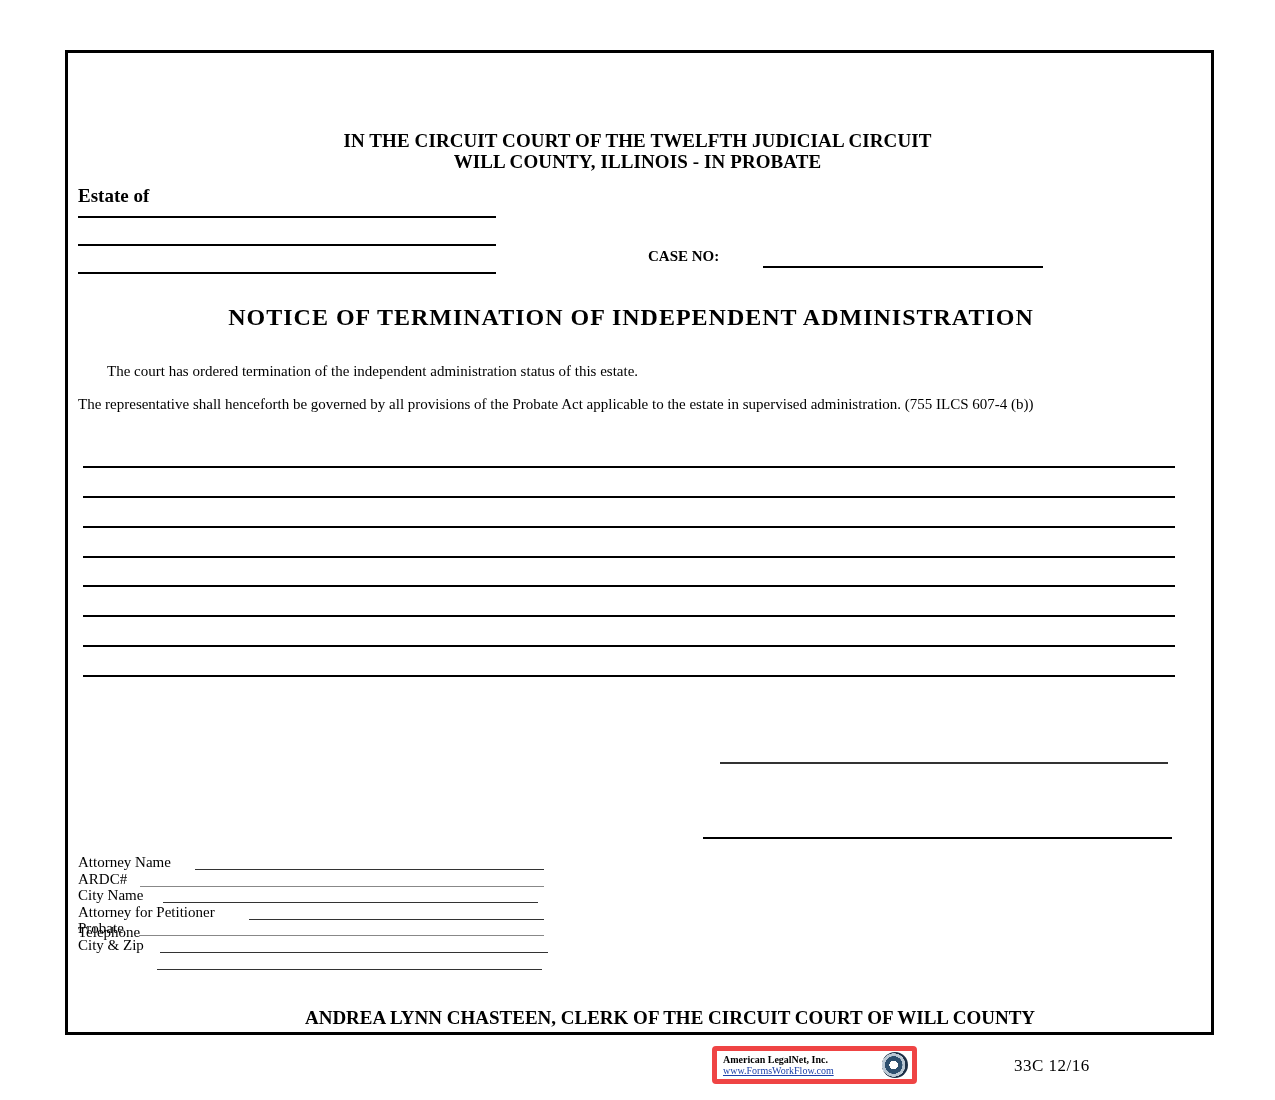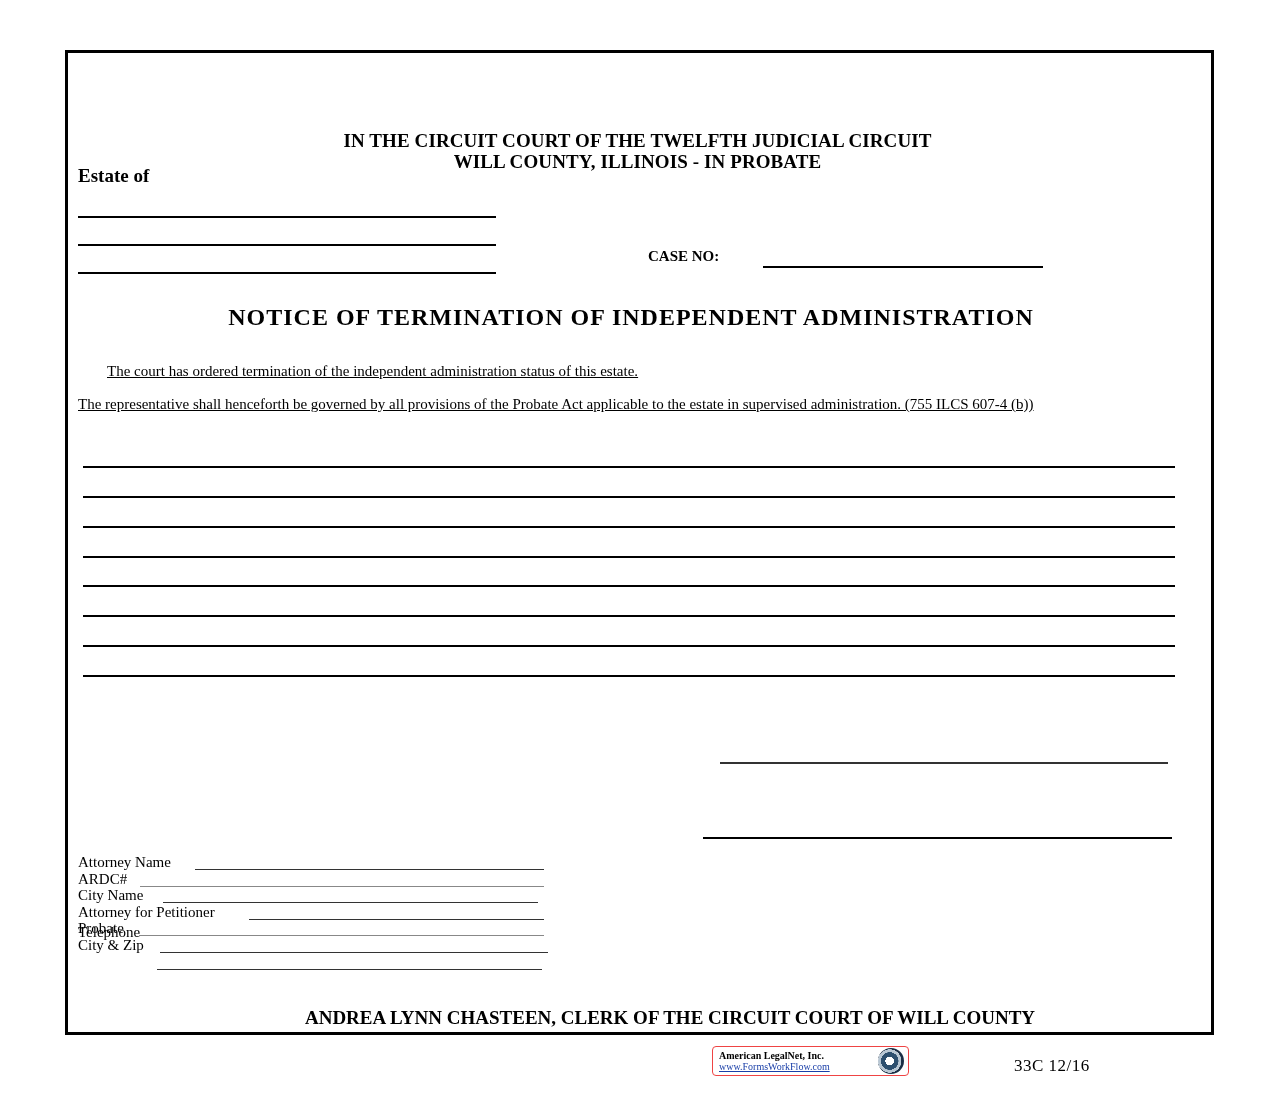--- a/index.html
+++ b/index.html
@@ -3,33 +3,33 @@
   <meta charset="utf-8">
   <style>
     html, body { margin: 0; padding: 0; background: #ffffff; }
     body { width: 1275px; height: 1100px; position: relative; overflow: hidden;
            font-family: "Liberation Serif", "DejaVu Serif", serif; color: #000; }
     .frame { position: absolute; left: 65px; top: 50px; width: 1143px; height: 979px;
              border: 3px solid #000; box-sizing: content-box; }
     .abs { position: absolute; }
     .hdr { left: 0; width: 1275px; text-align: center; font-weight: bold; font-size: 19px;
            letter-spacing: 0.1px; }
-    .estate-label { left: 78px; top: 165px; font-weight: bold; font-size: 19px; }
+    .estate-label { left: 78px; top: 185px; font-weight: bold; font-size: 19px; }
     .line { position: absolute; background: #000; }
     .case { left: 648px; top: 248px; font-weight: bold; font-size: 15px; }
     .title { left: 0; width: 1262px; text-align: center; top: 304px; font-weight: bold;
              font-size: 24px; letter-spacing: 1px; }
-    .body-text { font-size: 15px; text-decoration: underline; }
+    .body-text { font-size: 15px; }
     .p1 { left: 107px; top: 363px; }
     .p2 { left: 78px; top: 396px; width: 1070px; line-height: 17px; }
     .atty { left: 78px; font-size: 15px; line-height: 17px; white-space: nowrap; }
     .atty-line { position: absolute; height: 1px; background: #333; }
     .footer { left: 0; width: 1340px; text-align: center; top: 1007px; font-weight: bold;
               font-size: 19px; }
-    .logo { left: 712px; top: 1046px; width: 195px; height: 28px; border: 1px solid #ef4444;
+    .logo { left: 712px; top: 1046px; width: 195px; height: 28px; border: 5px solid #ef4444;
             border-radius: 4px; background: #fff; }
     .logo-name { position: absolute; left: 6px; top: 3px; font-size: 10px; font-weight: bold;
                  font-family: "Liberation Serif", serif; }
     .logo-url { position: absolute; left: 6px; top: 14px; font-size: 10px; color: #1a3fa8;
                 text-decoration: underline; font-family: "Liberation Serif", serif; }
     .logo-globe { position: absolute; right: 4px; top: 1px; width: 26px; height: 26px;
                   border-radius: 50%;
                   background: radial-gradient(circle at 45% 50%, #ffffff 0 22%, #2d4f6e 23% 45%, #b9c7d3 46% 60%, #1c2f45 61% 100%); }
     .form-code { left: 1014px; top: 1056px; font-size: 17px; letter-spacing: 0.5px; }
   </style>

